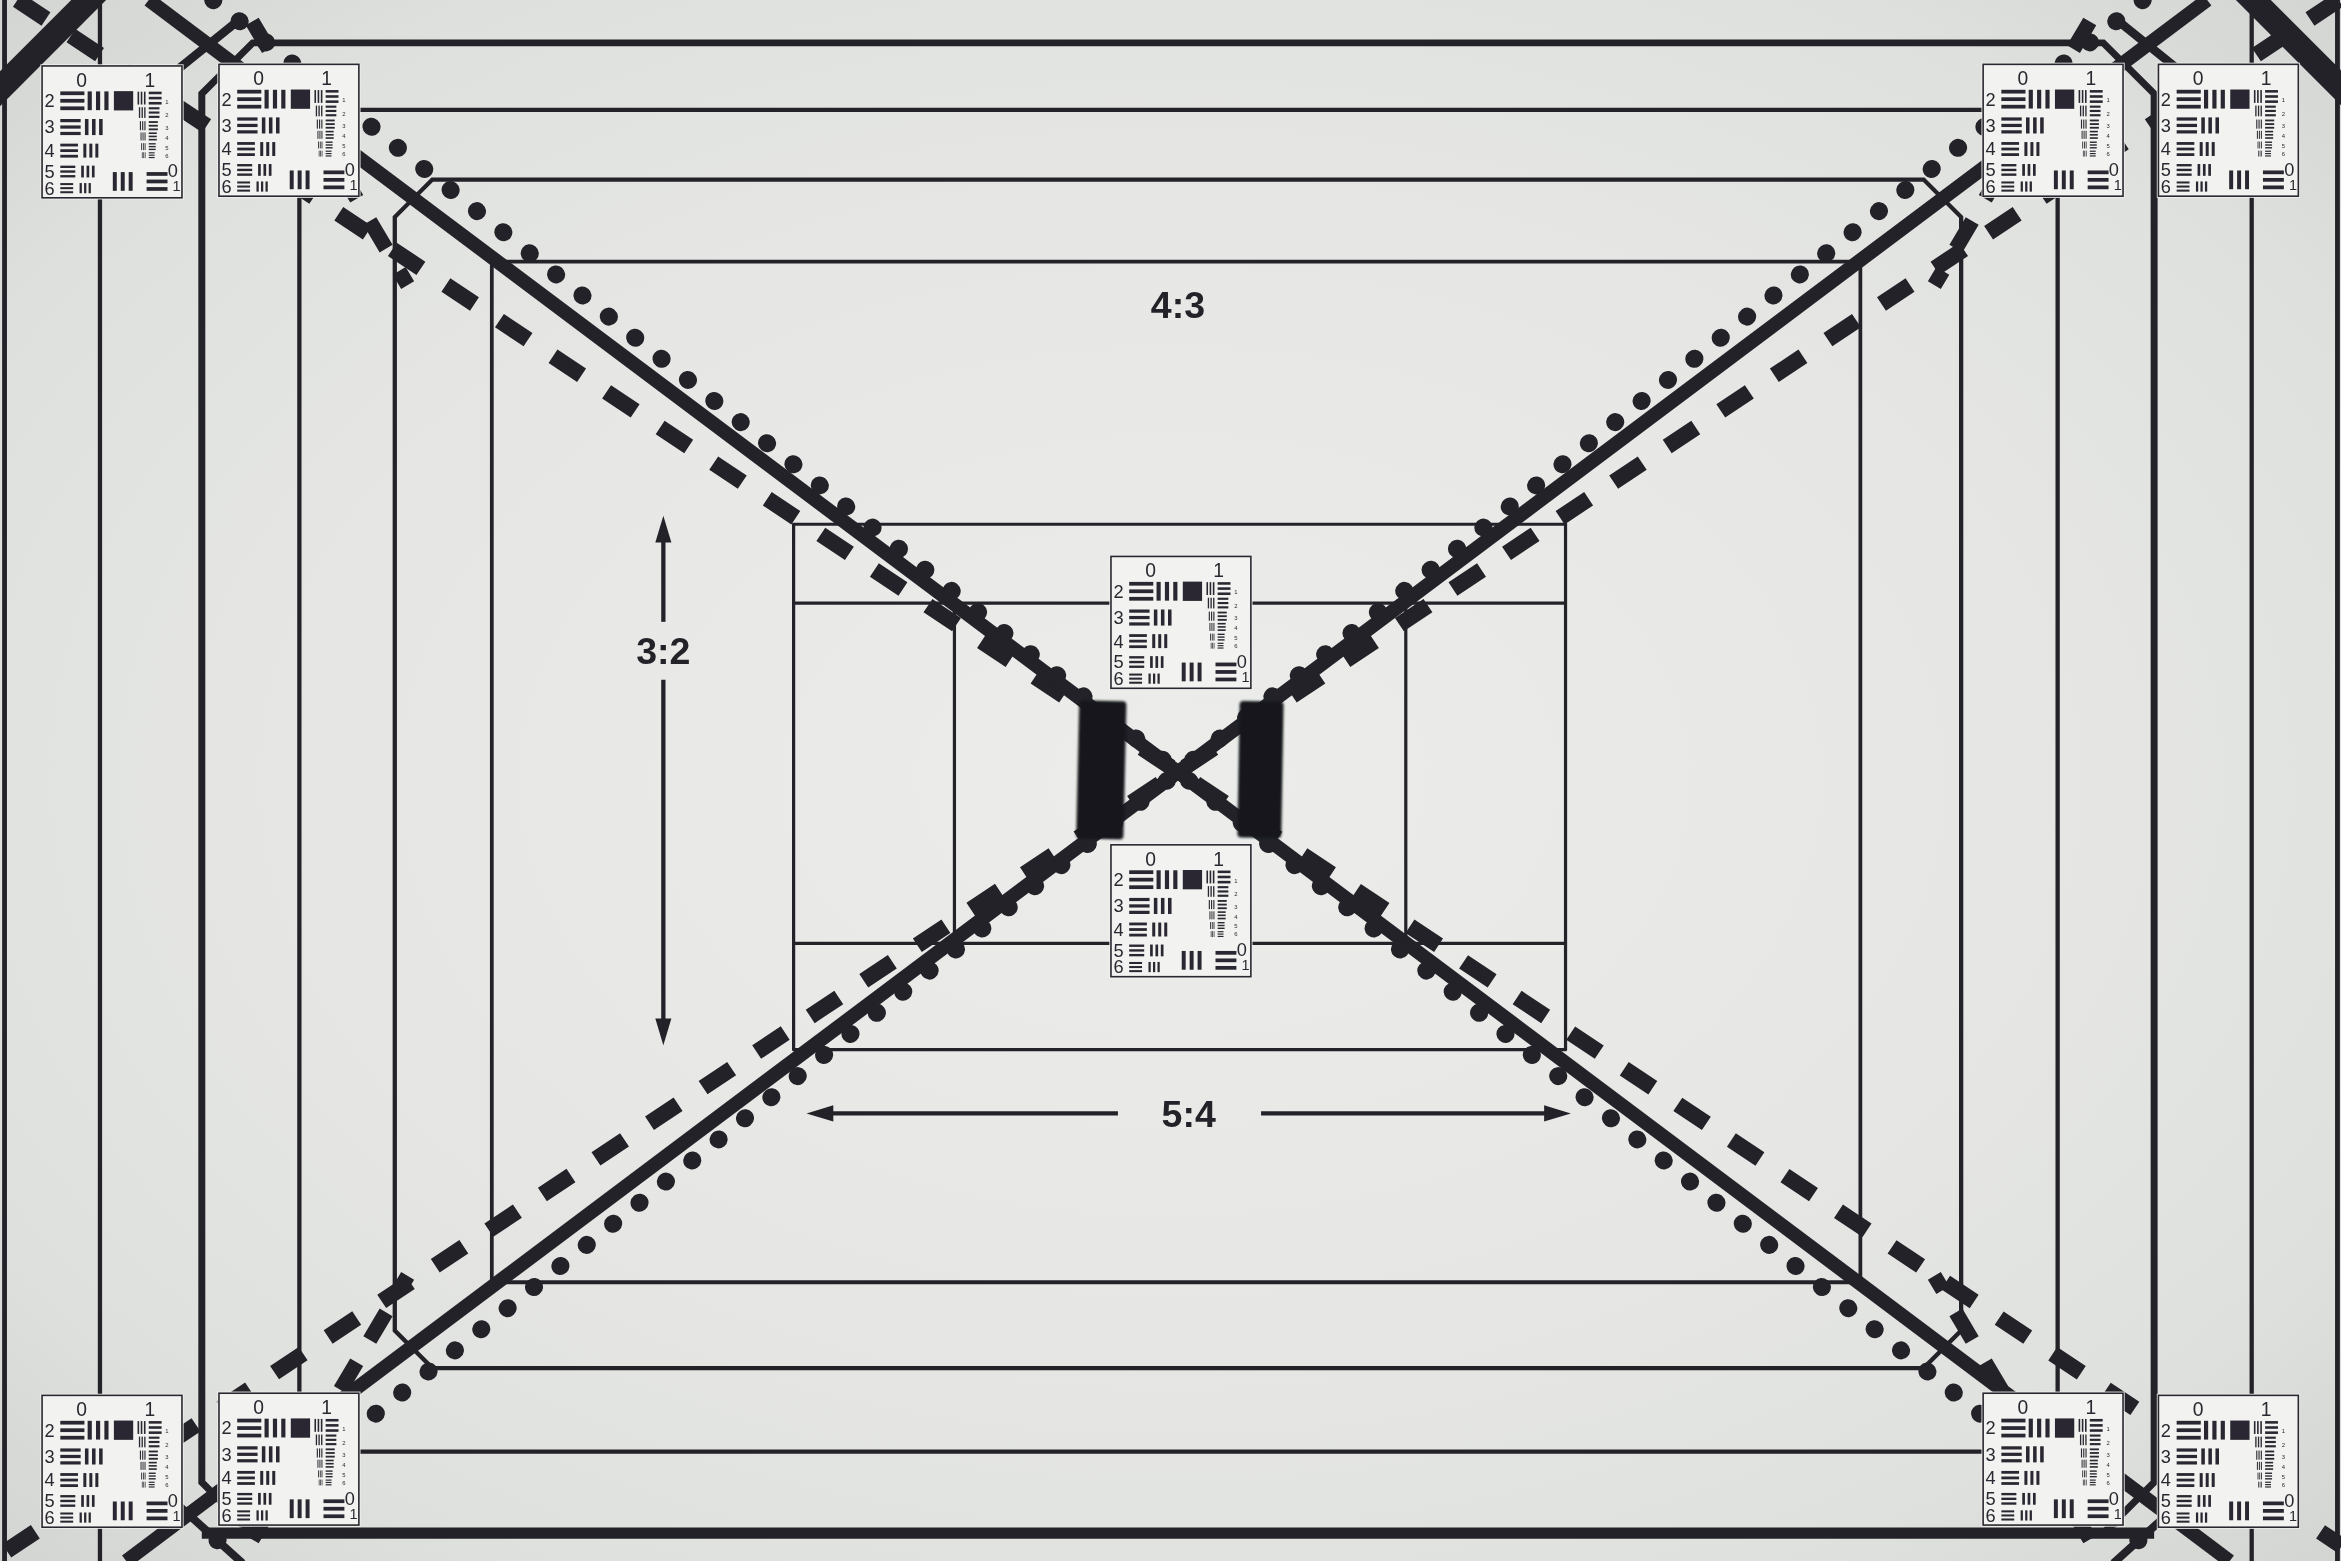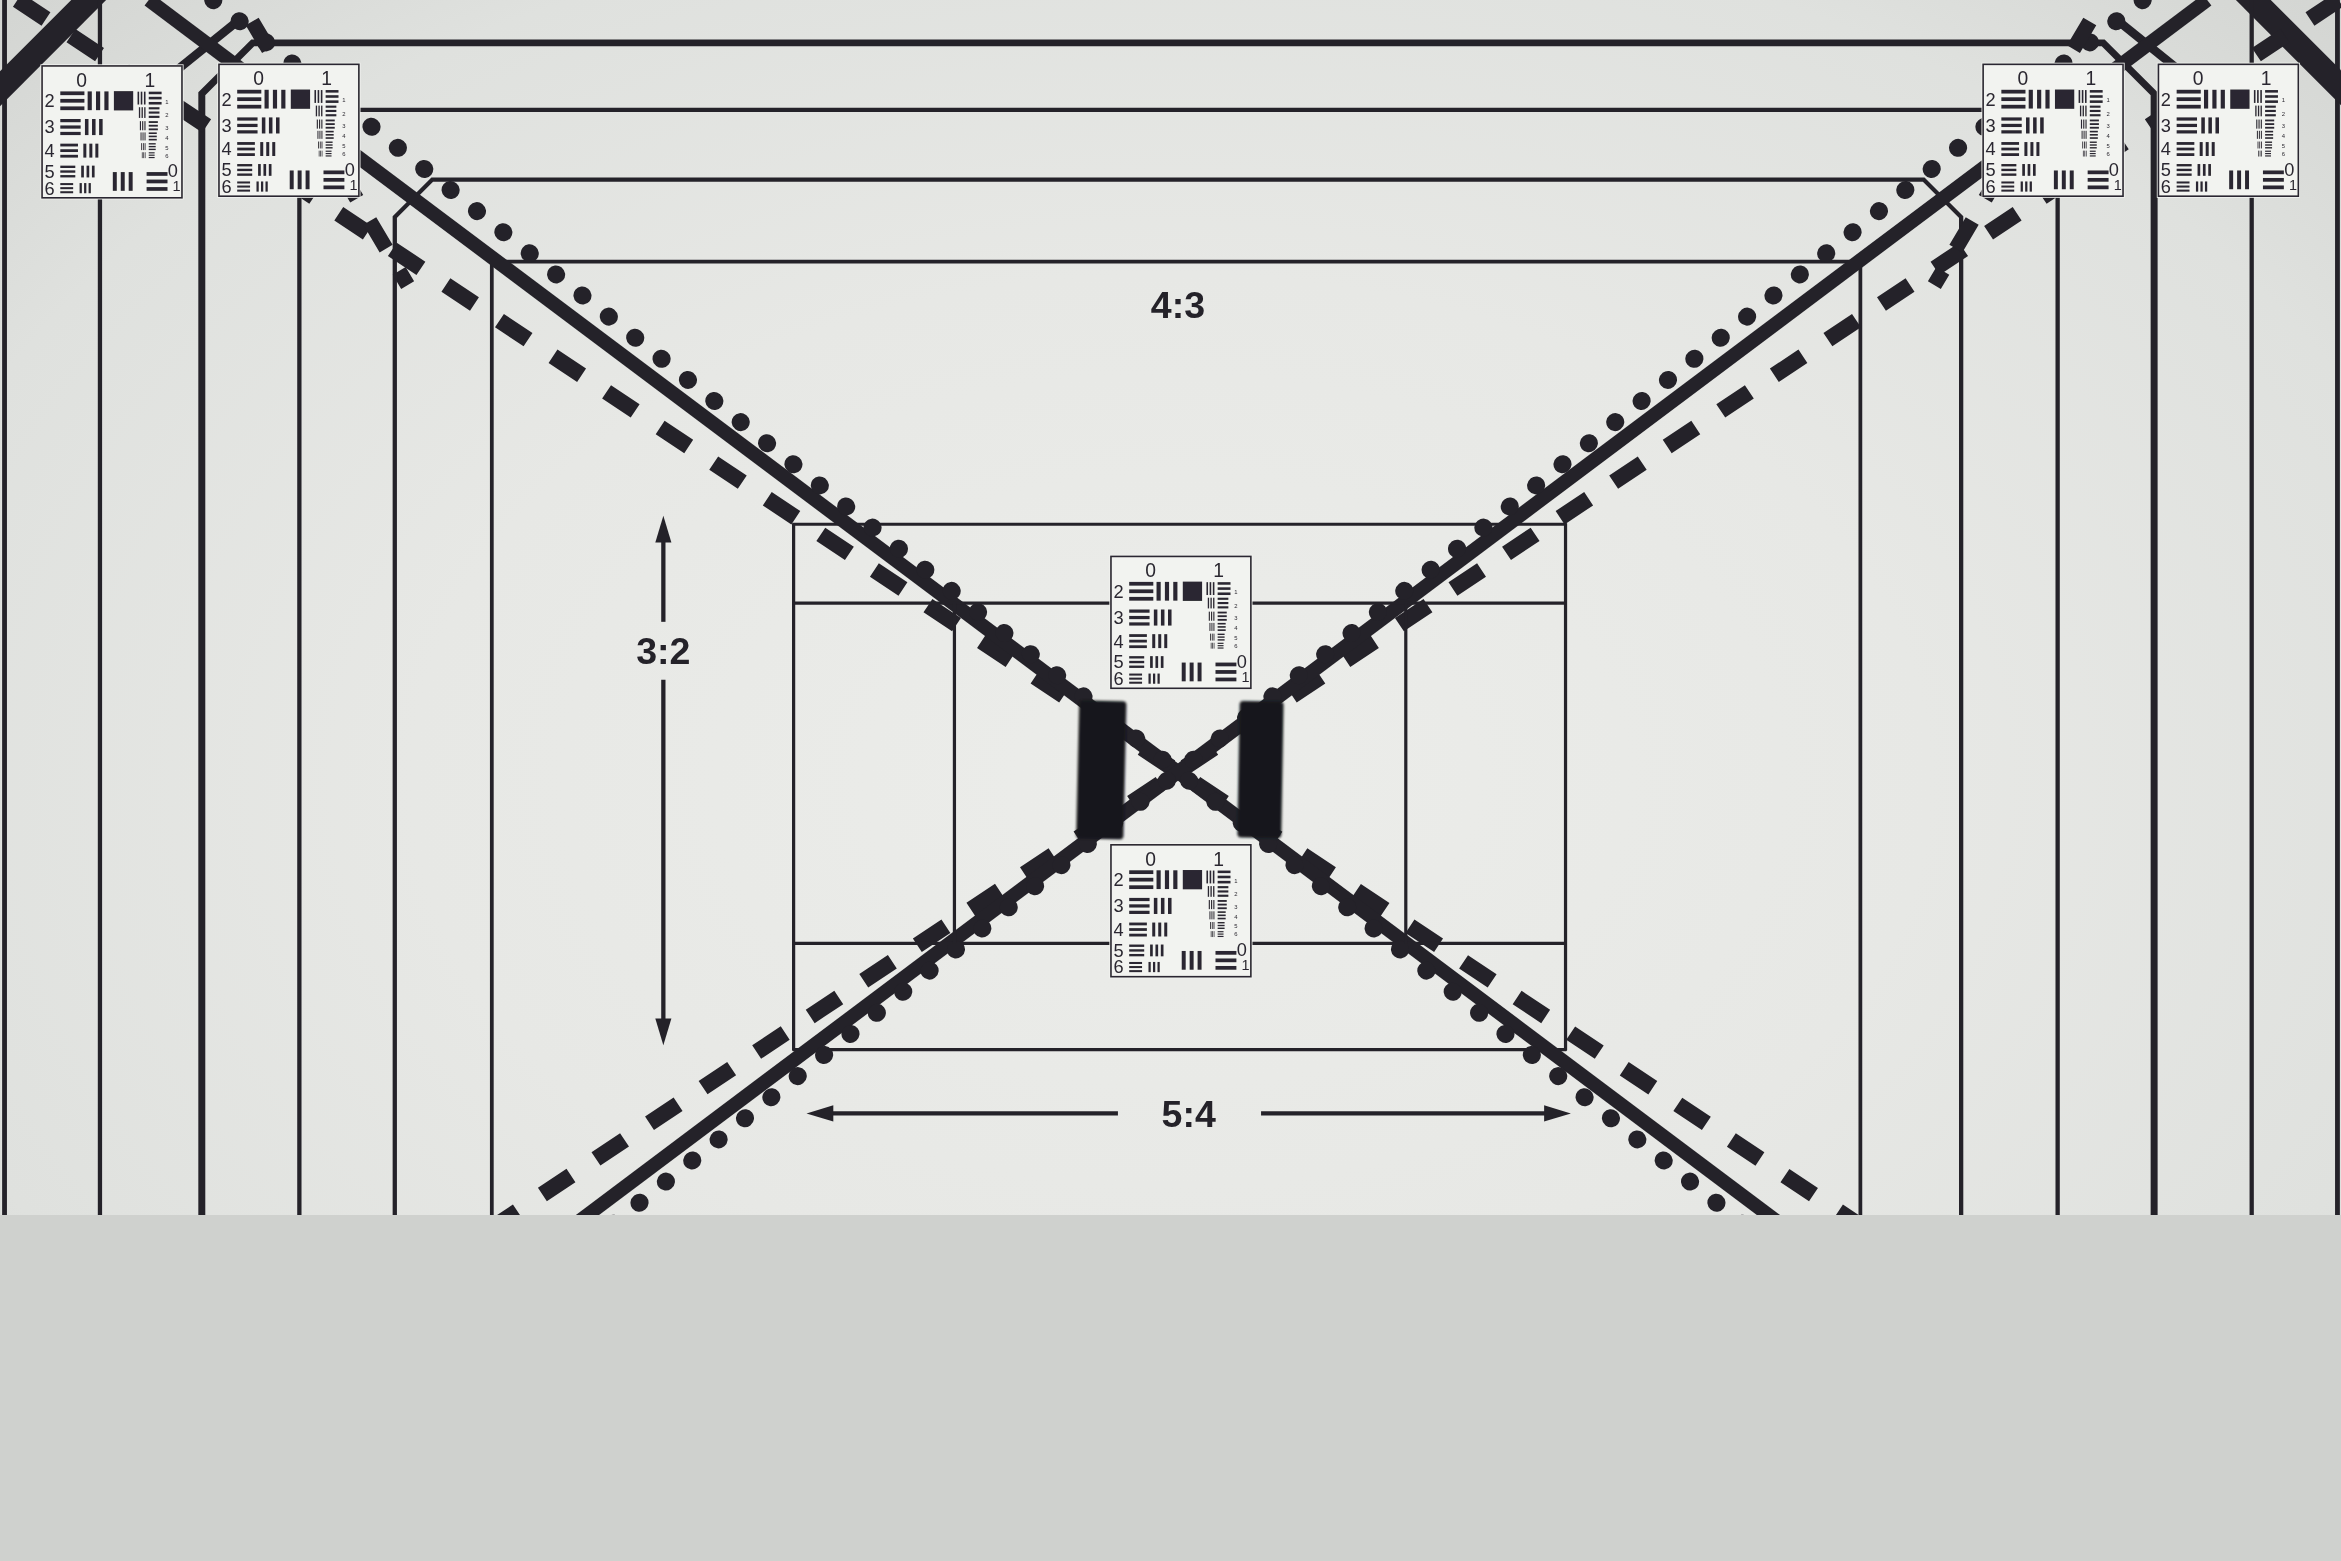--- a/index.html
+++ b/index.html
@@ -1,16 +1,16 @@
 <!DOCTYPE html>
 <html style="font-size:8.6px"><head>
 <meta charset="utf-8">
 <style>
   html,body{margin:0;padding:0;background:#cfd1ce;}
-  #stage{position:relative;width:2342px;height:1215px;overflow:hidden;}
+  #stage{position:relative;width:2342px;height:1561px;overflow:hidden;}
   svg{position:absolute;left:0;top:0;display:block;}
   text{font-family:"Liberation Sans","DejaVu Sans",sans-serif;}
   .ratio-label{font-weight:bold;}
 </style>
 </head>
 <body>
 
 <div id="stage">
 <svg id="chart-svg" width="2342" height="1561" viewBox="0 0 4368 2912">
   <defs>

